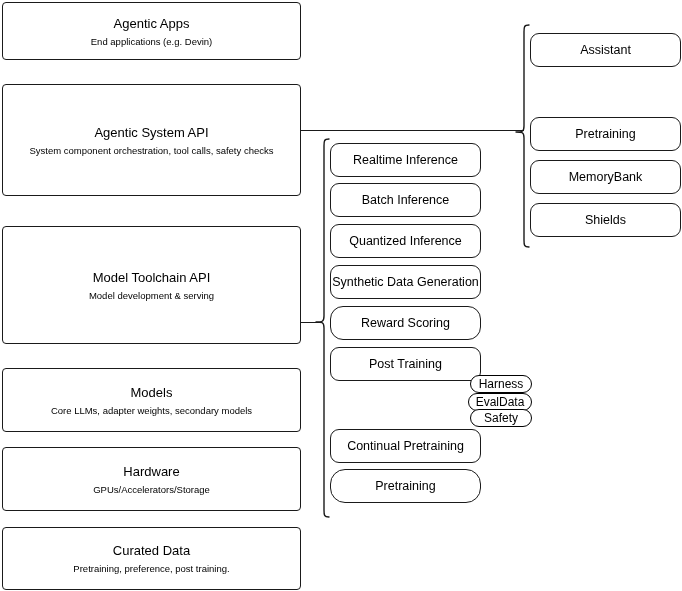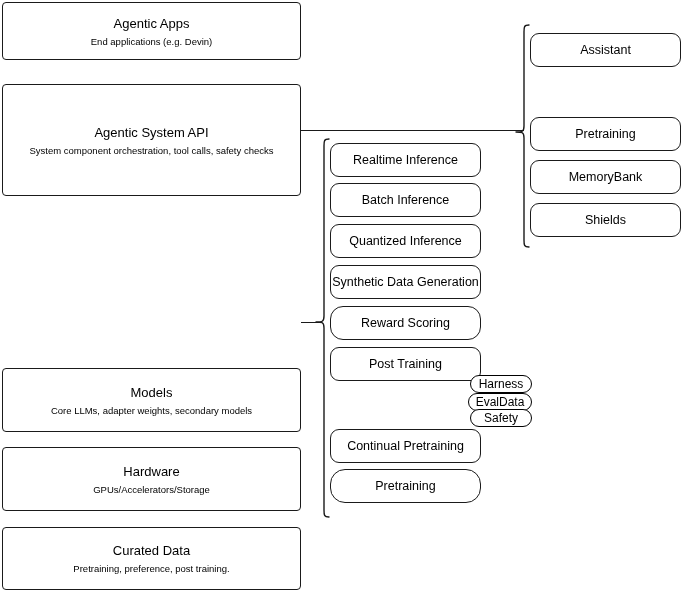--- a/index.html
+++ b/index.html
@@ -92,20 +92,24 @@
   <div class="node layer" style="left:2px; top:2px; width:299px; height:58px;">
     <div class="title">Agentic Apps</div>
     <div class="subtitle">End applications (e.g. Devin)</div>
   </div>
 
   <div class="node layer" style="left:2px; top:84px; width:299px; height:112px;">
     <div class="title">Agentic System API</div>
     <div class="subtitle">System component orchestration, tool calls, safety checks</div>
   </div>
 
+  <div class="node layer" style="left:2px; top:226px; width:299px; height:118px;">
+    <div class="title">Model Toolchain API</div>
+    <div class="subtitle">Model development &amp; serving</div>
+  </div>
 
   <div class="node layer" style="left:2px; top:368px; width:299px; height:64px;">
     <div class="title">Models</div>
     <div class="subtitle">Core LLMs, adapter weights, secondary models</div>
   </div>
 
   <div class="node layer" style="left:2px; top:447px; width:299px; height:64px;">
     <div class="title">Hardware</div>
     <div class="subtitle">GPUs/Accelerators/Storage</div>
   </div>

